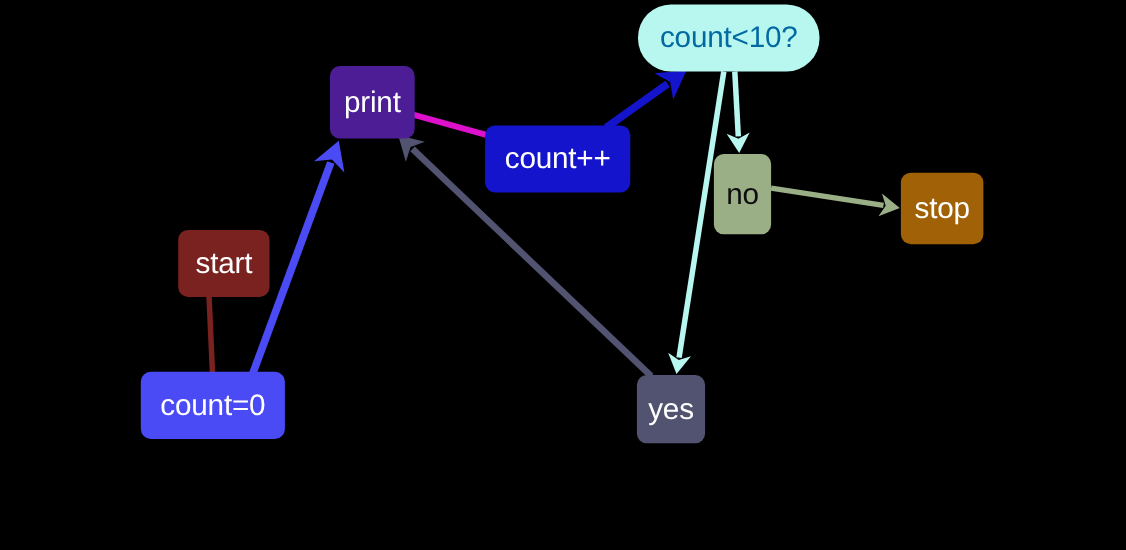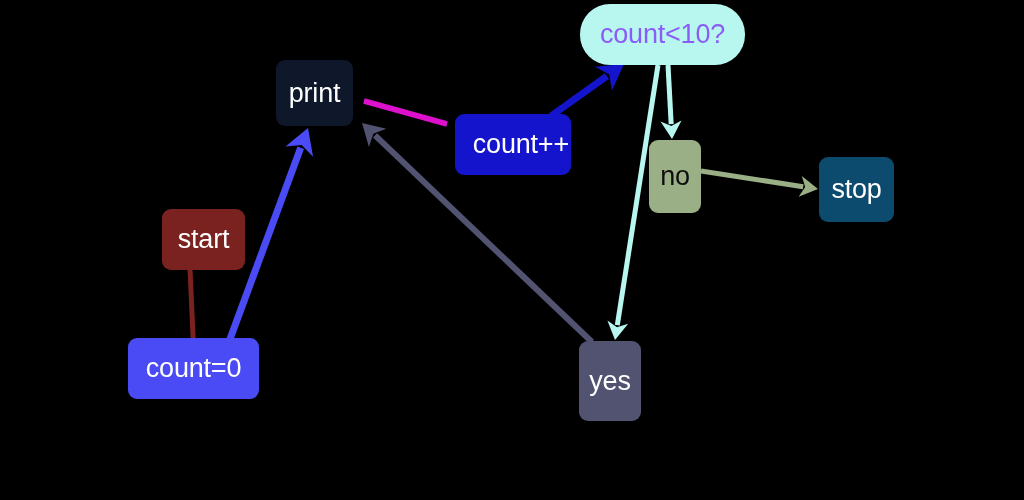--- a/index.html
+++ b/index.html
@@ -71,32 +71,32 @@
         <polygon points="362,123 386.3316610943608,128.76977195296047 373.26295758833305,133.7242943993258 368.95433220656435,147.01993471183346" fill="#525370"></polygon>
       </g>
     </svg>
   <div id="node-layer">
       <div class="node" style="left: 140px; top: 209px; width: 83px; height: 61px; background: rgb(122, 34, 32); color: rgb(255, 255, 255); margin-left: 22px;">
         <span class="node-label">start</span>
       </div>
       <div class="node" style="left: 128px; top: 338px; width: 131px; height: 61px; background: rgb(74, 75, 245); color: rgb(255, 255, 255);">
         <span class="node-label">count=0</span>
       </div>
-      <div class="node" style="left: 276px; top: 60px; width: 77px; height: 66px; background: #0f172a; color: rgb(255, 255, 255);">
+      <div class="node" style="left: 300px; top: 60px; width: 77px; height: 66px; background: #4c1d95; color: rgb(255, 255, 255);">
         <span class="node-label">print</span>
       </div>
-      <div class="node" style="left: 455px; top: 114px; width: 116px; height: 61px; background: rgb(20, 20, 204); color: rgb(255, 255, 255); justify-content: flex-end;">
+      <div class="node" style="left: 441px; top: 114px; width: 132px; height: 61px; background: rgb(20, 20, 204); color: rgb(255, 255, 255);">
         <span class="node-label">count++</span>
       </div>
-      <div class="node" style="left: 580px; top: 4px; width: 165px; height: 61px; background: rgb(184, 247, 240); color: #8b5cf6; border-radius: 30px;">
+      <div class="node" style="left: 580px; top: 4px; width: 165px; height: 61px; background: rgb(184, 247, 240); color: #0369a1; border-radius: 30px;">
         <span class="node-label">count&lt;10?</span>
       </div>
       <div class="node" style="left: 649px; top: 140px; width: 52px; height: 73px; background: rgb(155, 175, 135); color: rgb(13, 13, 13);">
         <span class="node-label">no</span>
       </div>
-      <div class="node" style="left: 819px; top: 157px; width: 75px; height: 65px; background: #0c4a6e; color: rgb(255, 255, 255);">
+      <div class="node" style="left: 819px; top: 157px; width: 75px; height: 65px; background: #a16207; color: rgb(255, 255, 255);">
         <span class="node-label">stop</span>
       </div>
-      <div class="node" style="left: 579px; top: 341px; width: 62px; height: 80px; background: rgb(82, 83, 112); color: rgb(255, 255, 255);">
+      <div class="node" style="left: 579px; top: 341px; width: 62px; height: 62px; background: rgb(82, 83, 112); color: rgb(255, 255, 255);">
         <span class="node-label">yes</span>
       </div>
     </div>
 </div>
 
 </body></html>

